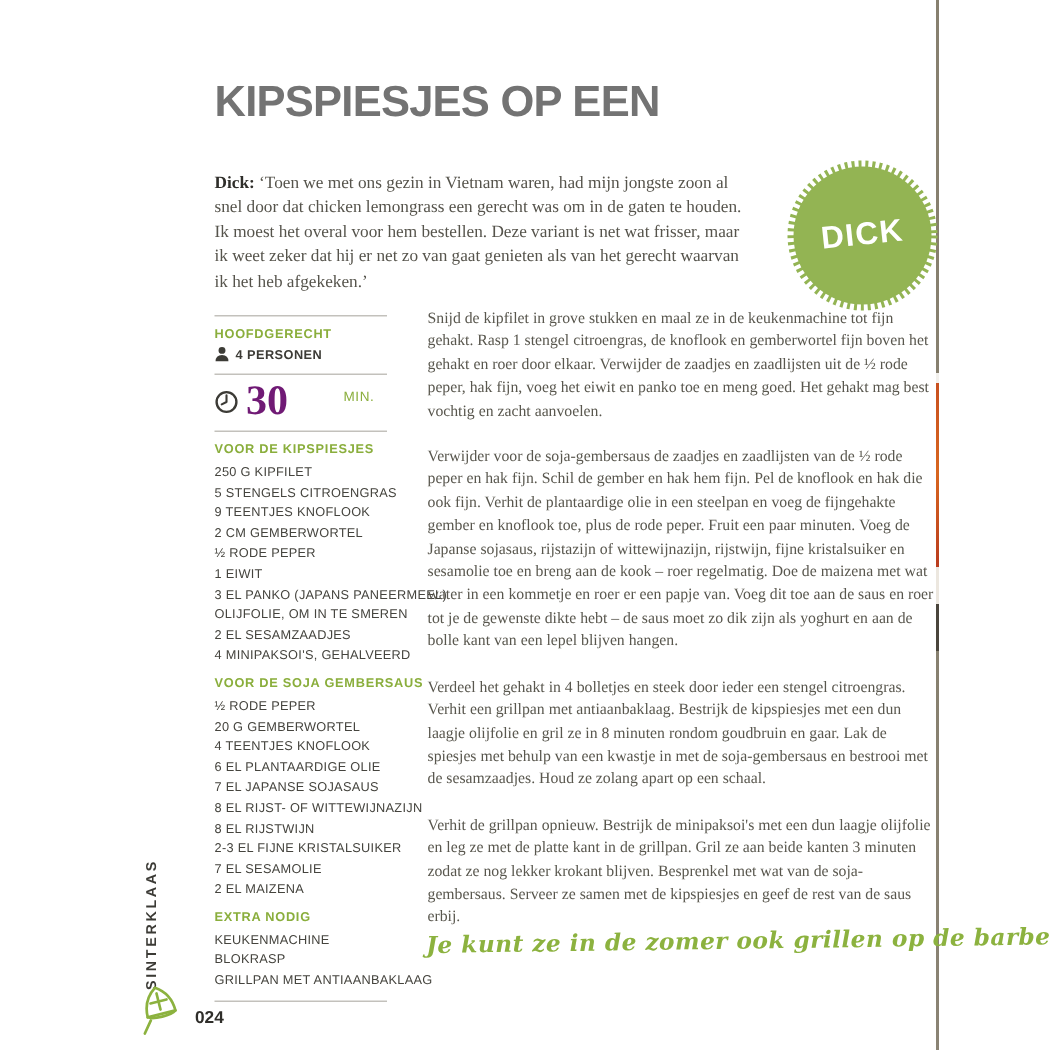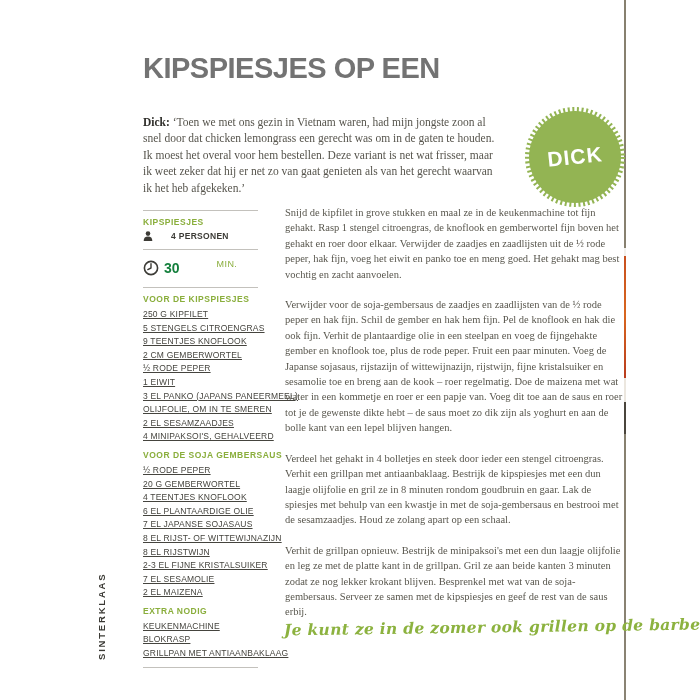--- a/index.html
+++ b/index.html
@@ -28,27 +28,27 @@
   
   .badge{position:absolute;left:524px;top:106px;width:102px;height:102px;}
   .badge-text{position:absolute;left:0;top:0;width:102px;height:102px;display:flex;
     align-items:center;justify-content:center;color:#ffffff;font-weight:800;font-size:21px;
     letter-spacing:1px;transform:rotate(-6deg);}
 
   
   .sidebar{position:absolute;left:143px;top:210px;width:142px;}
   .rule{border:none;border-top:1px solid #c3c1bc;width:115px;margin:0 0 0 0;}
   .sb-head{color:#8aae3c;font-weight:700;font-size:8.5px;letter-spacing:0.5px;margin:6px 0 4px 0;white-space:nowrap;}
-  .sb-row{display:flex;align-items:center;gap:18px;margin:2px 0 8px 0;}
+  .sb-row{display:flex;align-items:center;gap:4px;margin:2px 0 8px 0;}
   .sb-row-label{font-size:8.5px;letter-spacing:0.3px;color:#3c3b36;font-weight:600;}
   .time-row{display:flex;align-items:center;gap:5px;margin:7px 0 8px 0;}
-  .time-value{color:#15803d;font-weight:800;font-size:14px;line-height:22px;}
+  .time-value{color:#701a75;font-weight:800;font-size:28px;line-height:22px;font-family:Liberation Serif, serif;}
   .time-unit{color:#8aae3c;font-weight:400;font-size:9px;align-self:flex-start;margin-top:2px;letter-spacing:0.4px;margin-left:32px;}
   .ing-list{margin:0 0 6px 0;}
-  .ing-item{font-size:8.5px;letter-spacing:0.2px;color:#45443e;line-height:13.6px;white-space:nowrap;font-weight:500;text-decoration:underline;}
+  .ing-item{font-size:8.5px;letter-spacing:0.2px;color:#45443e;line-height:13.6px;white-space:nowrap;font-weight:500;}
 
   
   .main-col{position:absolute;left:285px;top:205px;width:340px;}
   .para{font-family:"Liberation Serif",serif;font-size:10.5px;line-height:15.4px;
     color:#59574e;margin:0 0 15px 0;}
   .tip{position:absolute;left:284px;top:618px;width:340px;color:#8cb23f;
     font-family:"DejaVu Serif",cursive;font-style:italic;font-weight:700;font-size:15.5px;
     letter-spacing:0.3px;transform:rotate(-0.8deg);white-space:nowrap;}
 
   
@@ -78,21 +78,21 @@
   <div class="badge">
     <svg width="102" height="102" viewBox="0 0 102 102">
       <circle cx="51" cy="51" r="46" fill="#93b453"></circle>
       <circle cx="51" cy="51" r="47.5" fill="none" stroke="#93b453" stroke-width="5" stroke-dasharray="2 2.6"></circle>
     </svg>
     <div class="badge-text">DICK</div>
   </div>
 
   <div class="sidebar">
     <hr class="rule">
-    <div class="sb-head">KIPSPIESJES</div>
+    <div class="sb-head">HOOFDGERECHT</div>
     <div class="sb-row">
       <svg width="10" height="10" viewBox="0 0 10 10">
         <circle cx="5" cy="2.6" r="2.3" fill="#3c3b36"></circle>
         <path d="M0.7 10 Q0.7 5.6 5 5.6 Q9.3 5.6 9.3 10 Z" fill="#3c3b36"></path>
       </svg>
       <span class="sb-row-label">4 PERSONEN</span>
     </div>
     <hr class="rule">
     <div class="time-row">
       <svg width="16" height="16" viewBox="0 0 16 16">
@@ -152,14 +152,26 @@
       <p class="para">Snijd de kipfilet in grove stukken en maal ze in de keukenmachine tot fijn gehakt. Rasp 1 stengel citroengras, de knoflook en gemberwortel fijn boven het gehakt en roer door elkaar. Verwijder de zaadjes en zaadlijsten uit de ½ rode peper, hak fijn, voeg het eiwit en panko toe en meng goed. Het gehakt mag best vochtig en zacht aanvoelen.</p>
       <p class="para">Verwijder voor de soja-gembersaus de zaadjes en zaadlijsten van de ½ rode peper en hak fijn. Schil de gember en hak hem fijn. Pel de knoflook en hak die ook fijn. Verhit de plantaardige olie in een steelpan en voeg de fijngehakte gember en knoflook toe, plus de rode peper. Fruit een paar minuten. Voeg de Japanse sojasaus, rijstazijn of wittewijnazijn, rijstwijn, fijne kristalsuiker en sesamolie toe en breng aan de kook – roer regelmatig. Doe de maizena met wat water in een kommetje en roer er een papje van. Voeg dit toe aan de saus en roer tot je de gewenste dikte hebt – de saus moet zo dik zijn als yoghurt en aan de bolle kant van een lepel blijven hangen.</p>
       <p class="para">Verdeel het gehakt in 4 bolletjes en steek door ieder een stengel citroengras. Verhit een grillpan met antiaanbaklaag. Bestrijk de kipspiesjes met een dun laagje olijfolie en gril ze in 8 minuten rondom goudbruin en gaar. Lak de spiesjes met behulp van een kwastje in met de soja-gembersaus en bestrooi met de sesamzaadjes. Houd ze zolang apart op een schaal.</p>
       <p class="para">Verhit de grillpan opnieuw. Bestrijk de minipaksoi's met een dun laagje olijfolie en leg ze met de platte kant in de grillpan. Gril ze aan beide kanten 3 minuten zodat ze nog lekker krokant blijven. Besprenkel met wat van de soja-gembersaus. Serveer ze samen met de kipspiesjes en geef de rest van de saus erbij.</p>
     </div>
 
   <div class="tip">Je kunt ze in de zomer ook grillen op de barbecue!</div>
 
   <div class="vertical-label">SINTERKLAAS</div>
 
+  <div class="footer">
+    <svg width="38" height="36" viewBox="0 0 38 36">
+      <g transform="rotate(-14 19 18)" fill="none" stroke="#8cb23f" stroke-width="1.8" stroke-linecap="round" stroke-linejoin="round">
+        <path d="M19 3 C25 7 28.5 12.5 28.5 21 L9.5 21 C9.5 12.5 13 7 19 3 Z"></path>
+        <path d="M19 7 L19 18"></path>
+        <path d="M13.5 12.5 L24.5 12.5"></path>
+        <path d="M9.5 21 C13 23.5 25 23.5 28.5 21"></path>
+        <path d="M11 23.5 L5 31"></path>
+      </g>
+    </svg>
+    <span class="page-number">024</span>
+  </div>
 
 </div>
 
 </body></html>

